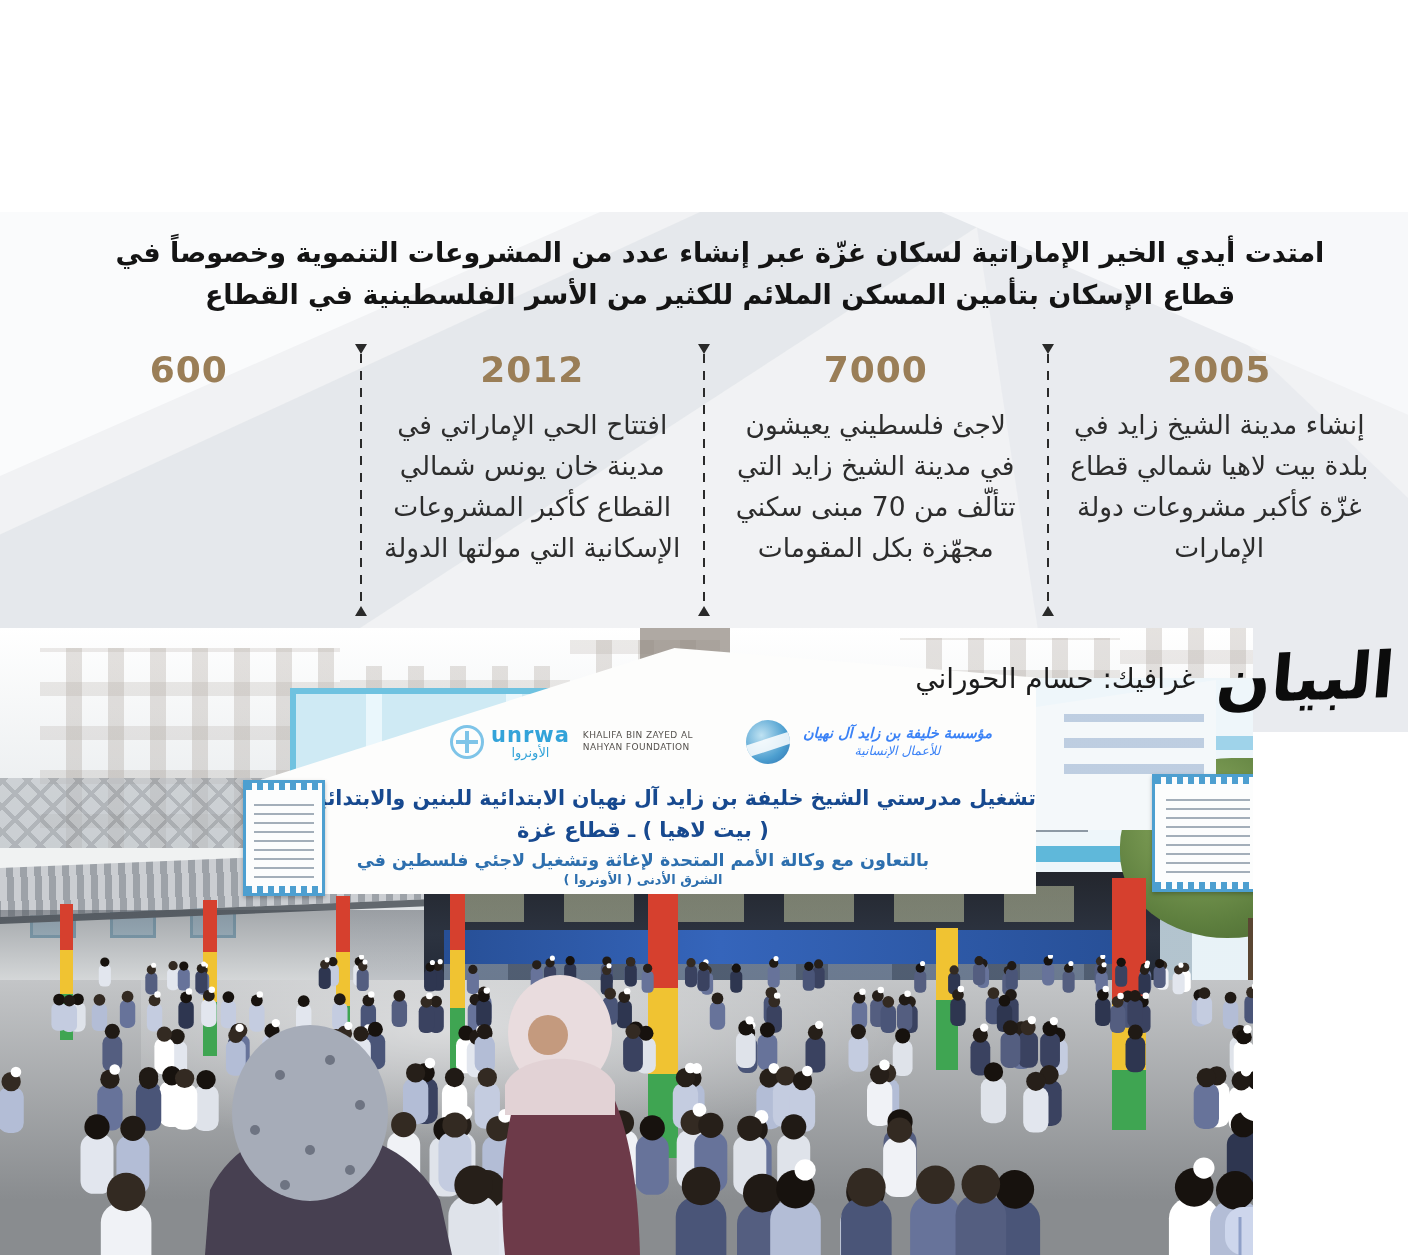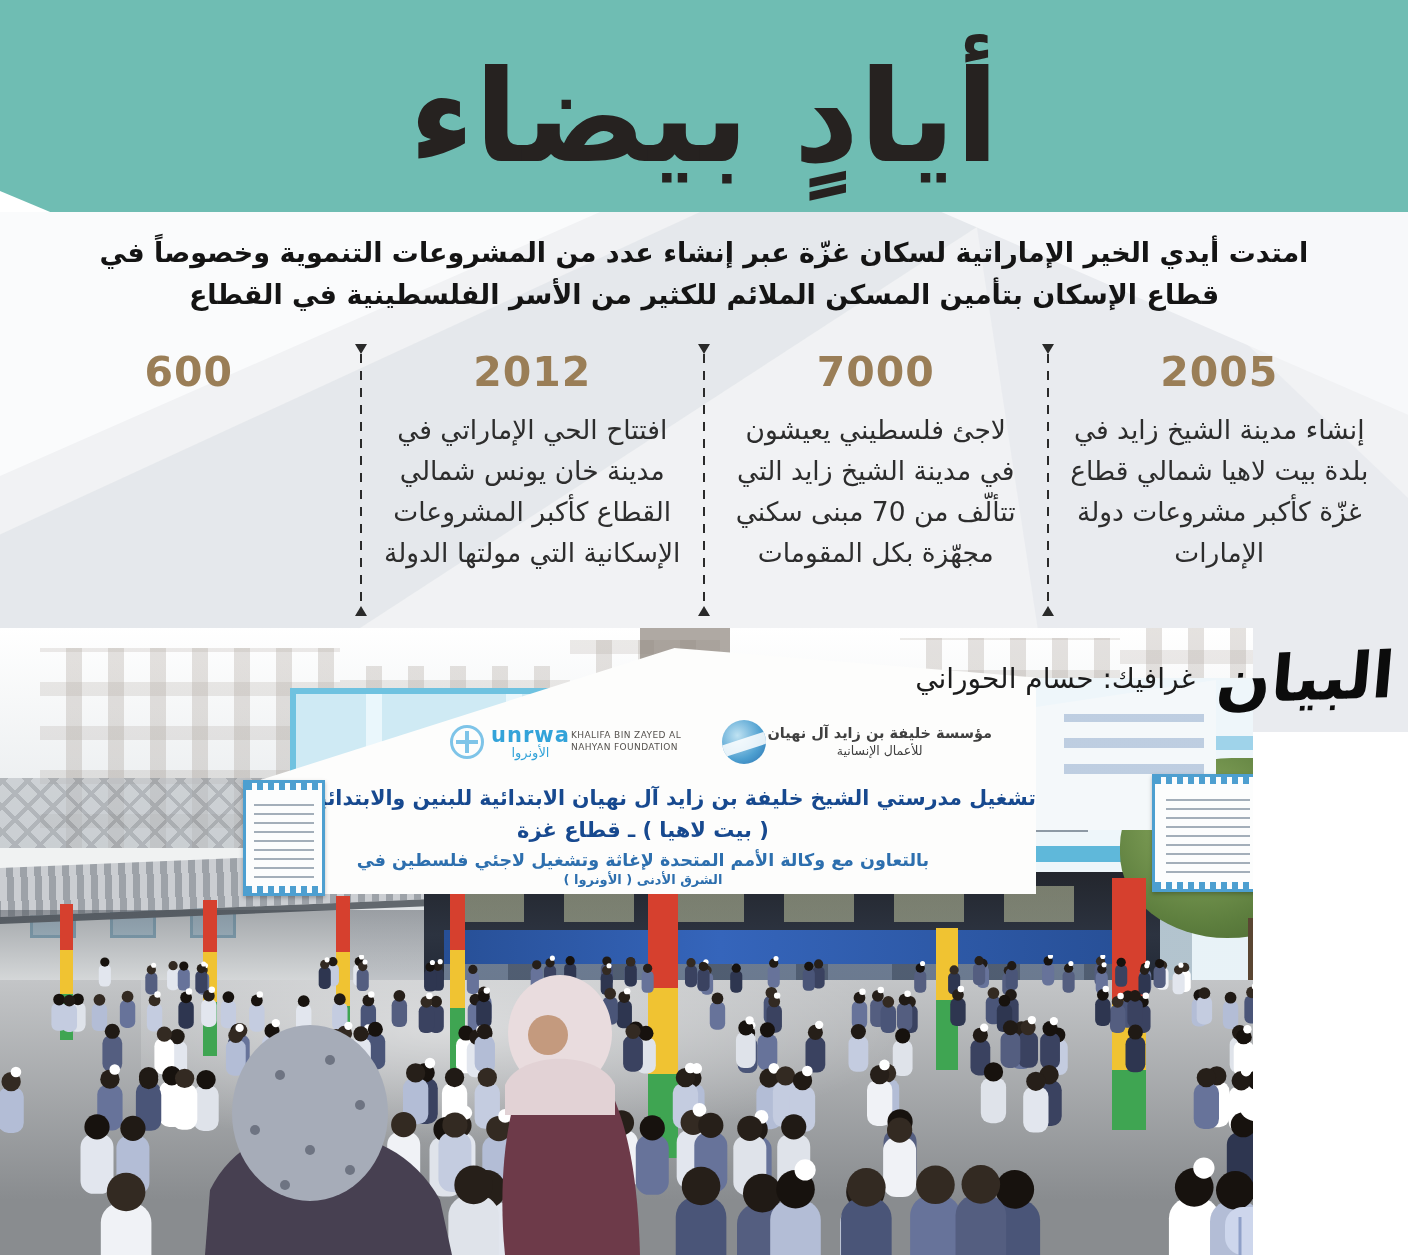--- a/index.html
+++ b/index.html
@@ -23,32 +23,32 @@
   
   .midbg{position:absolute;left:0;top:212px;width:1408px;height:520px;overflow:hidden;}
   .midbg .tri{position:absolute;}
   .t1{left:0;top:0;width:1408px;height:520px;background:#f1f2f4;}
   .t2{left:0;top:0;width:1000px;height:520px;background:#e3e6ea;clip-path:polygon(70% 0,100% 0,20% 100%,0 100%,0 62%);opacity:.85;}
   .t3{left:620px;top:0;width:788px;height:520px;background:#e8eaee;clip-path:polygon(45% 0,62% 0,100% 55%,100% 100%,55% 100%);opacity:.9;}
   .t4{left:0;top:0;width:600px;height:300px;background:#fafbfc;clip-path:polygon(0 0,100% 0,0 88%);}
   .t5{left:760px;top:0;width:648px;height:260px;background:#f7f8fa;clip-path:polygon(28% 0,100% 0,100% 78%);}
   
   .intro-text{
-    position:absolute;left:84px;top:232px;width:1240px;margin:0;
+    position:absolute;left:100px;top:232px;width:1240px;margin:0;
     direction:rtl;text-align:center;color:#141414;
     font-size:27px;font-weight:bold;line-height:1.55;
   }
   
   .stats-row{
     position:absolute;left:18px;top:348px;width:1372px;height:276px;
     display:flex;direction:rtl;align-items:flex-start;
   }
   .stat{flex:1 1 0;padding:0 12px;text-align:center;direction:rtl;}
   .stat-value{
-    font-size:41px;font-weight:bold;color:#9a7e57;line-height:1;
+    font-size:36px;font-weight:bold;color:#9a7e57;line-height:1;
     margin:4px 0 16px 0;letter-spacing:1px;direction:ltr;
   }
   .stat-text{
     font-size:26.5px;color:#2d2d2d;line-height:1.55;margin:0 auto;max-width:300px;
   }
   .separator{
     width:2px;align-self:stretch;height:252px;margin-top:6px;position:relative;flex:0 0 2px;
     background:repeating-linear-gradient(to bottom,#2a2a2a 0 9px,transparent 9px 17px);
   }
   .separator::before,.separator::after{
@@ -140,21 +140,21 @@
   .unrwa .em{width:34px;height:34px;border-radius:50%;border:3px solid #7ec4e8;position:relative;}
   .unrwa .em::before{content:"";position:absolute;left:12px;top:3px;width:4px;height:22px;background:#7ec4e8;}
   .unrwa .em::after{content:"";position:absolute;left:3px;top:12px;width:22px;height:4px;background:#7ec4e8;}
   .unrwa .wordmark{line-height:1.05;text-align:center;}
   .unrwa .en{font-size:21px;font-weight:bold;color:#33a3d9;letter-spacing:1px;}
   .unrwa .ar{font-size:13px;color:#33a3d9;direction:rtl;}
   .found-en{width:150px;text-align:left;font-size:9px;font-weight:normal;color:#55514d;line-height:1.3;letter-spacing:.4px;}
   .globe{width:44px;height:44px;border-radius:50%;
     background:radial-gradient(circle at 35% 35%,#bfe2f2,#4d9fd0 60%,#2b6fae);position:relative;overflow:hidden;}
   .globe::after{content:"";position:absolute;left:-6px;top:18px;width:60px;height:12px;background:#fff;transform:rotate(-18deg);opacity:.85;}
-  .found-ar{text-align:center;direction:rtl;color:#404040;line-height:1.35;}
+  .found-ar{text-align:center;direction:rtl;color:#3b82f6;line-height:1.35;font-style:italic;}
   .found-ar .l1{font-size:14.5px;font-weight:bold;}
   .found-ar .l2{font-size:12.5px;}
   .banner .bline1{position:absolute;left:0;top:138px;width:100%;text-align:center;direction:rtl;
     color:#17498f;font-size:20.5px;font-weight:bold;white-space:nowrap;}
   .banner .bline2{position:absolute;left:0;top:170px;width:100%;text-align:center;direction:rtl;
     color:#17498f;font-size:21px;font-weight:bold;}
   .banner .bline3{position:absolute;left:0;top:202px;width:100%;text-align:center;direction:rtl;
     color:#2d6fae;font-size:17.5px;font-weight:bold;}
   .banner .bline4{position:absolute;left:0;top:224px;width:100%;text-align:center;direction:rtl;
     color:#2d6fae;font-size:13px;font-weight:bold;}
@@ -173,23 +173,20 @@
   
   .playbar{left:1278px;top:368px;width:130px;height:8px;background:#cc3b2e;z-index:8;}
   .playpost{top:368px;width:9px;height:56px;background:#3f9e4d;z-index:8;}
   .crowd{position:absolute;left:0;top:327px;width:1408px;height:300px;z-index:20;}
 </style>
 </head>
 <body>
 
 <div class="stage">
 
-  <header class="header-band">
-    <h1 class="page-title">أيادٍ بيضاء</h1>
-  </header>
 
   <div class="midbg">
     <div class="tri t1"></div>
     <div class="tri t2"></div>
     <div class="tri t3"></div>
     <div class="tri t4"></div>
     <div class="tri t5"></div>
   </div>
 
   <p class="intro-text">امتدت أيدي الخير الإماراتية لسكان غزّة عبر إنشاء عدد من المشروعات التنموية وخصوصاً في قطاع الإسكان بتأمين المسكن الملائم للكثير من الأسر الفلسطينية في القطاع</p>

